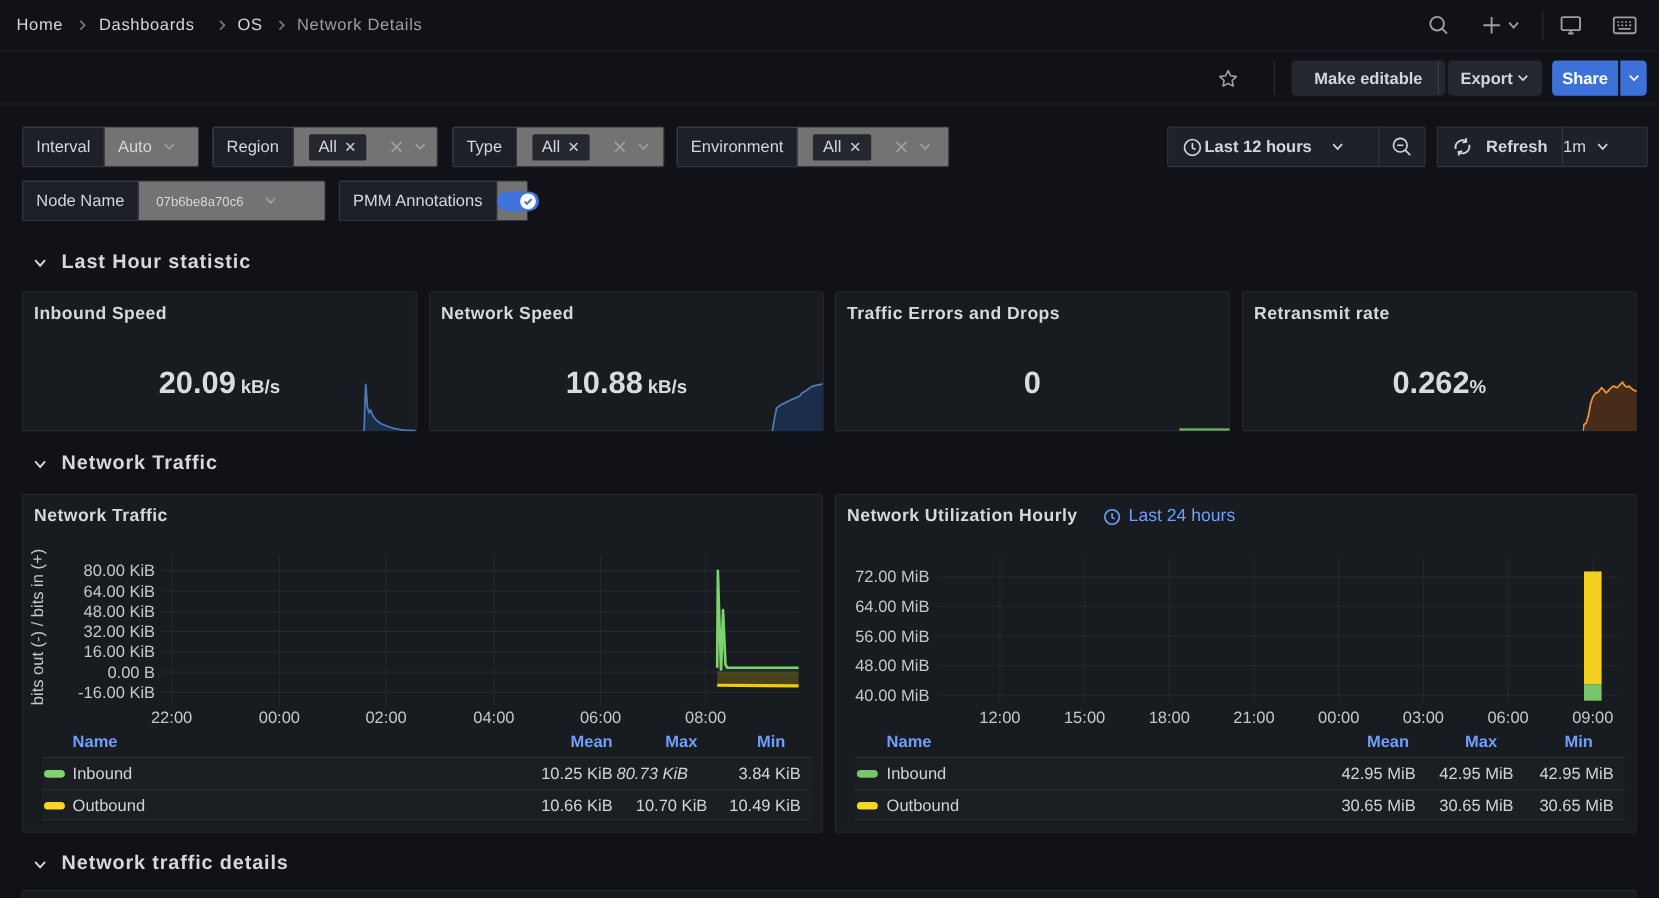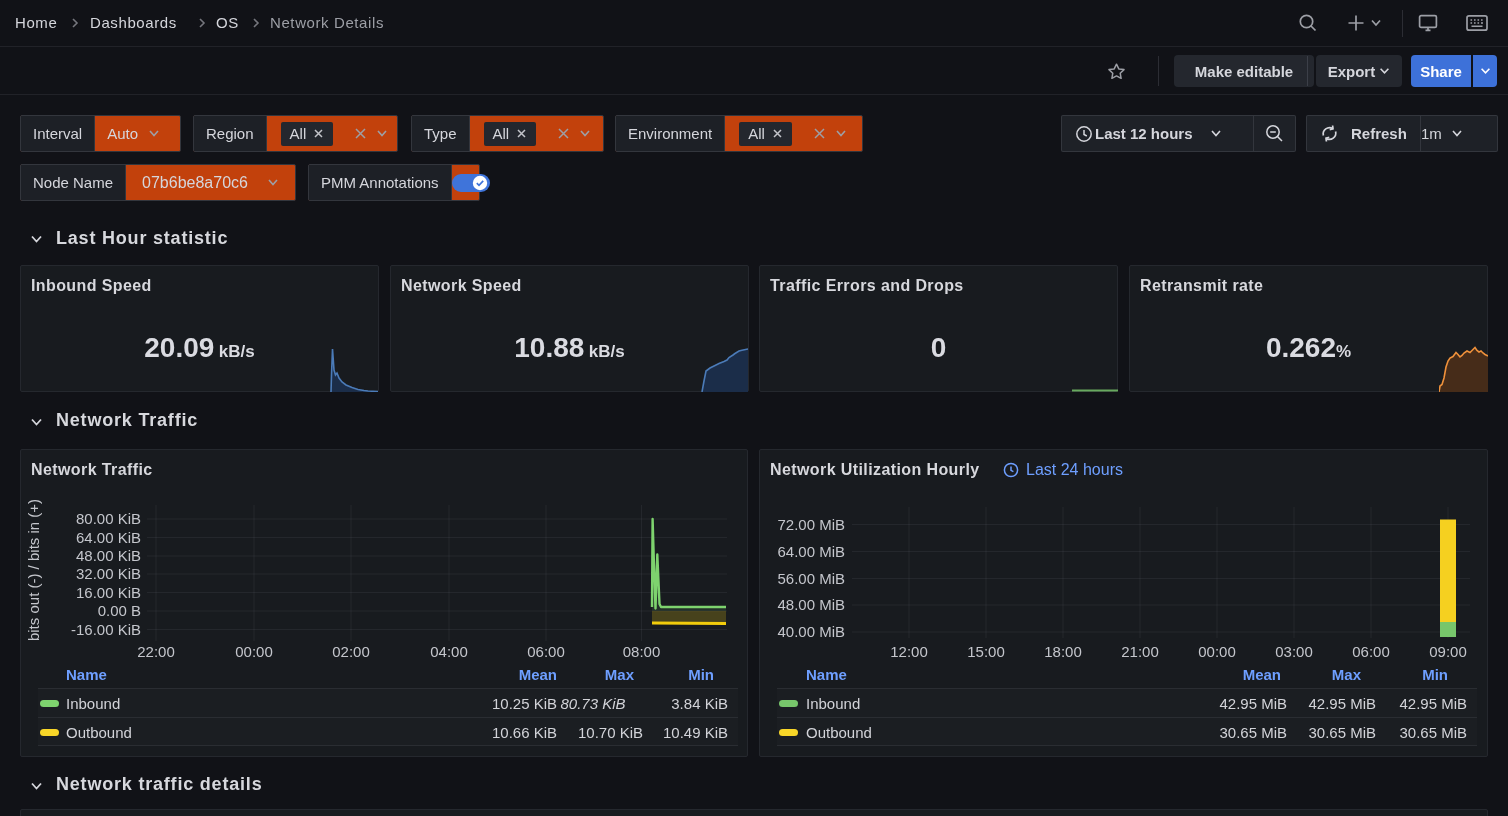--- a/index.html
+++ b/index.html
@@ -14,21 +14,21 @@
 .crumb { font-size:15px; font-weight:400; color:#d5d6dc; letter-spacing:0.6px; }
 .crumb.dim { color:#9d9fa6; font-weight:400; }
 .icon { color:#9d9fa6; }
 .vdiv { width:1px; background:rgba(204,204,220,0.15); }
 
 .btn { display:flex; align-items:center; justify-content:center; height:32px;
   background:#24272e; border-radius:4px; font-size:15px; font-weight:700; color:#d5d6dc; }
 .btn.blue { background:#3d71d9; color:#fff; }
 
 
-.fbox { display:flex; height:37px; border:1px solid #33363d; border-radius:2px; background:#c2410c; align-items:stretch; }
+.fbox { display:flex; height:37px; border:1px solid #33363d; border-radius:2px; background:#737373; align-items:stretch; }
 .flabel { display:flex; align-items:center; padding:0 12px; background:#1d2026; font-size:15px; font-weight:500;
   color:#d5d6dc; border-right:1px solid #33363d; white-space:nowrap; }
 .fval { display:flex; align-items:center; font-size:15px; color:#d5d6dc; white-space:nowrap; }
 .tag { display:flex; align-items:center; gap:7px; background:#24272e; border-radius:2px; height:24px;
   padding:0 9px; font-size:15px; color:#d5d6dc; }
 
 
 .sect { font-size:18px; font-weight:700; color:#d7d8dd; letter-spacing:0.8px; }
 
 
@@ -186,21 +186,21 @@
   <div class="fval" style="width:76px; justify-content:flex-start; gap:9px; font-weight:400;">1m
     <svg width="12" height="9" viewBox="0 0 12 9">
           <path d="M2 2 L6 6.5 L10 2" stroke="#d5d6dc" stroke-width="1.6" fill="none"></path>
         </svg>
   </div>
 </div>
 
 <div class="abs fbox" style="left:20px; top:164px; width:276px;">
   <div class="flabel">Node Name</div>
   <div class="fval" style="padding:0 14px; gap:0;">
-    <span style="margin-left:2px; font-size:16px;">07b6be8a70c6</span>
+    <span style="margin-left:2px; font-size:12px;">07b6be8a70c6</span>
     <svg style="margin-left:19px;" width="12" height="9" viewBox="0 0 12 9">
           <path d="M2 2 L6 6.5 L10 2" stroke="#9d9fa6" stroke-width="1.6" fill="none"></path>
         </svg>
   </div>
 </div>
 <div class="abs fbox" style="left:308px; top:164px; width:172px;justify-content:space-between;">
   <div class="flabel">PMM Annotations</div>
   <div class="fval" style="flex:1; justify-content:center;">
     <div style="position:relative; width:38px; height:18px; background:#3f74da; border-radius:9px;">
       <svg style="position:absolute; right:2px; top:1px;" width="16" height="16" viewBox="0 0 16 16">

